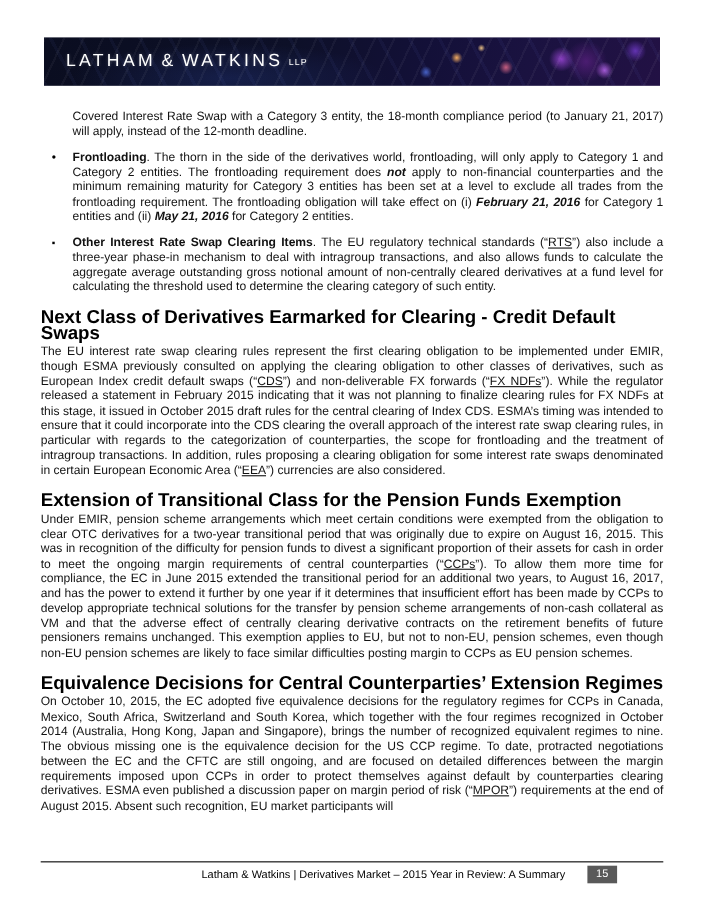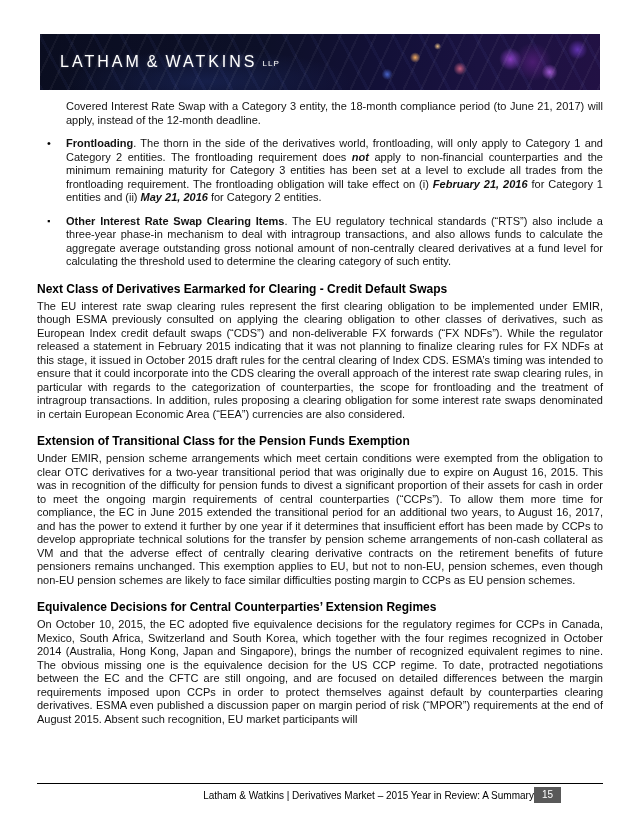--- a/index.html
+++ b/index.html
@@ -6,21 +6,21 @@
   html,body { background:#ffffff; }
   body {
     width:640px; height:828px;
     font-family:"Liberation Sans", sans-serif;
     color:#111111;
   }
   .page { position:relative; width:640px; height:828px; background:#fff; overflow:hidden; }
 
   
   .banner {
-    position:absolute; left:40px; top:34px; width:560px; height:56px;
+    position:absolute; left:40px; top:34px; width:560px; height:44px;
     background:
       radial-gradient(circle 7px  at 67% 42%, rgba(255,180,100,0.95), transparent 75%),
       radial-gradient(circle 5px  at 71% 22%, rgba(255,210,140,0.9), transparent 70%),
       radial-gradient(circle 9px  at 75% 62%, rgba(255,120,150,0.75), transparent 72%),
       radial-gradient(circle 15px at 84% 45%, rgba(155,70,215,0.85), transparent 75%),
       radial-gradient(circle 11px at 91% 68%, rgba(195,105,245,0.8), transparent 72%),
       radial-gradient(circle 13px at 96% 28%, rgba(115,60,205,0.8), transparent 75%),
       radial-gradient(circle 8px  at 62% 72%, rgba(90,130,255,0.7), transparent 70%),
       radial-gradient(circle 24px at 88% 50%, rgba(120,40,160,0.5), transparent 80%),
       radial-gradient(ellipse 180px 40px at 30% 85%, rgba(40,60,140,0.35), transparent 80%),
@@ -47,54 +47,54 @@
     position:absolute; left:37px; top:100px; width:566px;
     font-size:11px; line-height:13.5px; text-align:justify; color:#121212;
   }
   .para { margin-bottom:10px; }
   .indent { margin-left:29px; }
   .bullet { display:flex; margin-bottom:10px; }
   .bullet-marker { flex:0 0 29px; padding-left:10px; color:#000; }
   .bullet-marker.square { font-size:9px; line-height:13.5px; }
   .bullet-text { flex:1; margin-bottom:0; }
   .heading {
-    font-size:12px; font-weight:bold; color:#000;
+    font-size:17px; font-weight:bold; color:#000;
     margin:13px 0 4px 0; text-align:left; line-height:14px;
   }
   .seg-b { font-weight:bold; }
   .seg-i { font-style:italic; }
-  .seg-u { }
+  .seg-u { text-decoration:underline; }
 
   
   .footer { position:absolute; left:37px; top:783px; width:566px; }
   .footer-rule { border-top:1.5px solid #000; }
   .footer-row {
     display:flex; justify-content:flex-end; align-items:center;
-    margin-top:3px; padding-right:42px; gap:0;
+    margin-top:3px; padding-right:42px; gap:20px;
     font-size:10px; color:#000;text-align:right;
   }
   .page-box {
     background:#595959; color:#fff;
     padding:2px 8px; font-size:10px; line-height:12px;
   }
 </style>
 </head>
 <body>
 
 <div class="page">
 
   <div class="banner">
     <div class="logo">
       <span>LATHAM</span><span class="amp">&amp;</span><span>WATKINS</span><span class="llp">LLP</span>
     </div>
   </div>
 
   <div class="content">
 
-    <p class="para indent"><span>Covered Interest Rate Swap with a Category 3 entity, the 18-month compliance period (to June 21, 2017) will apply, instead of the 12-month deadline.</span></p>
+    <p class="para indent"><span>Covered Interest Rate Swap with a Category 3 entity, the 18-month compliance period (to January 21, 2017) will apply, instead of the 12-month deadline.</span></p>
 
     <div class="bullet">
       <span class="bullet-marker round">•</span>
       <p class="para bullet-text"><span class="seg-b">Frontloading</span><span>. The thorn in the side of the derivatives world, frontloading, will only apply to Category 1 and Category 2 entities. The frontloading requirement does </span><span class="seg-b seg-i">not</span><span> apply to non-financial counterparties and the minimum remaining maturity for Category 3 entities has been set at a level to exclude all trades from the frontloading requirement. The frontloading obligation will take effect on (i) </span><span class="seg-b seg-i">February 21, 2016</span><span> for Category 1 entities and (ii) </span><span class="seg-b seg-i">May 21, 2016</span><span> for Category 2 entities.</span></p>
     </div>
 
     <div class="bullet">
       <span class="bullet-marker square">▪</span>
       <p class="para bullet-text"><span class="seg-b">Other Interest Rate Swap Clearing Items</span><span>. The EU regulatory technical standards (“</span><span class="seg-u">RTS</span><span>”) also include a three-year phase-in mechanism to deal with intragroup transactions, and also allows funds to calculate the aggregate average outstanding gross notional amount of non-centrally cleared derivatives at a fund level for calculating the threshold used to determine the clearing category of such entity.</span></p>
     </div>

